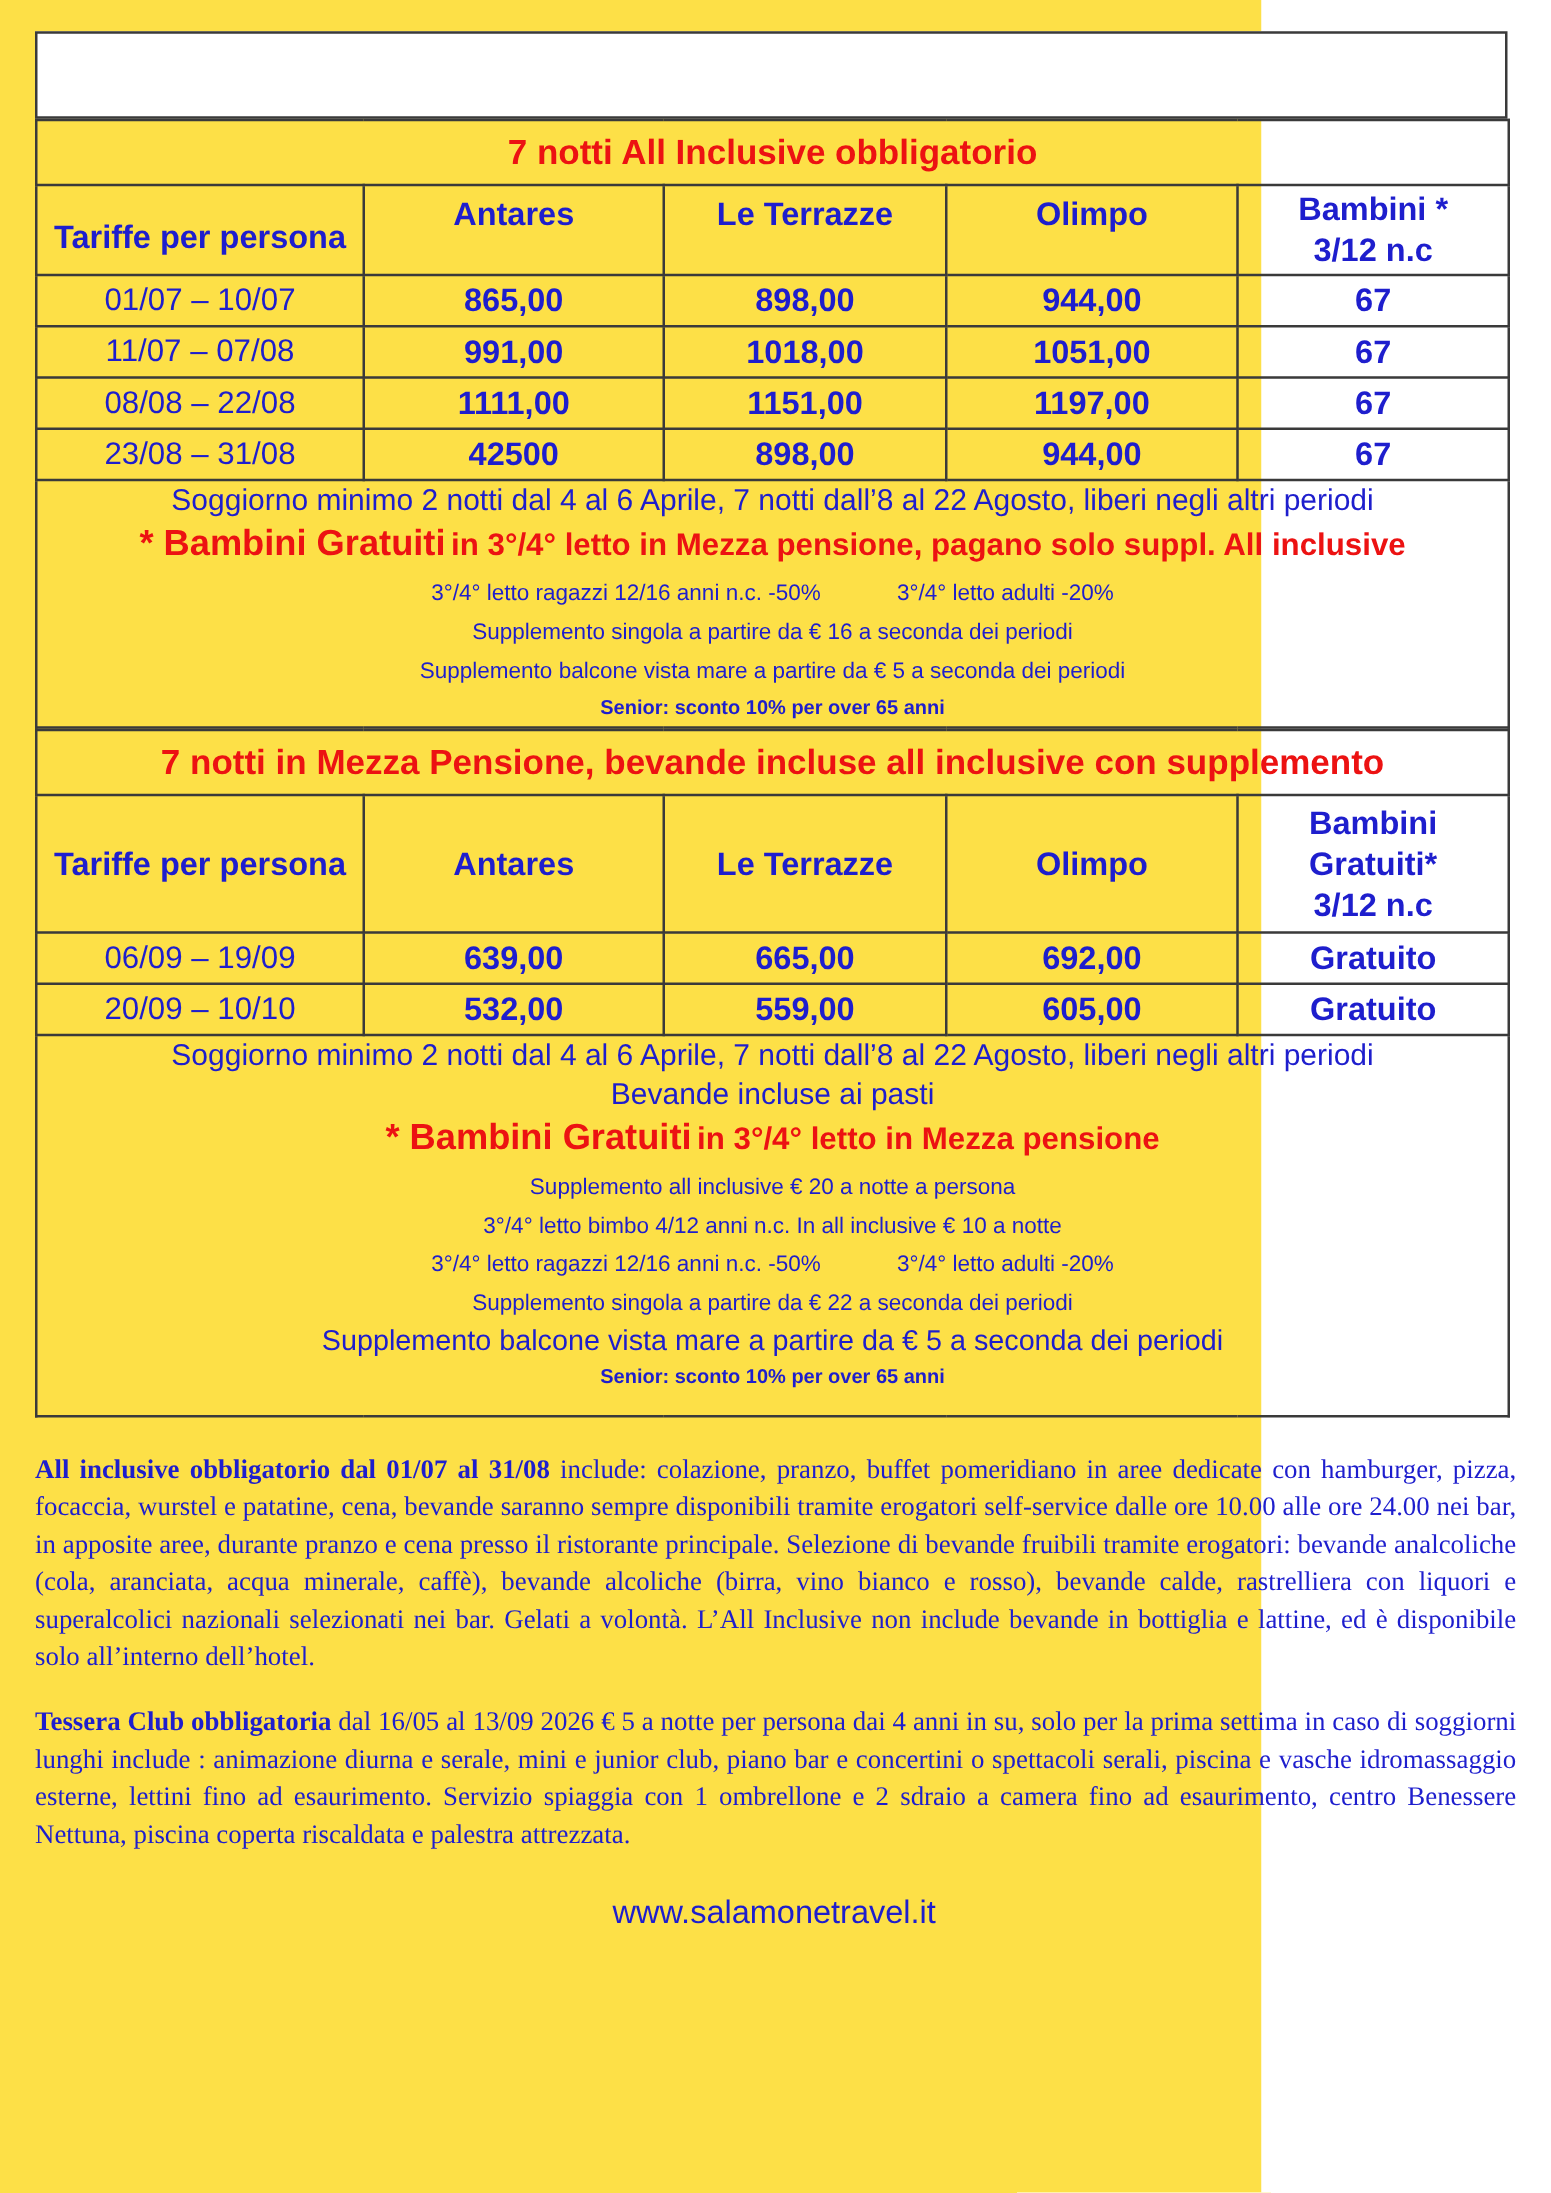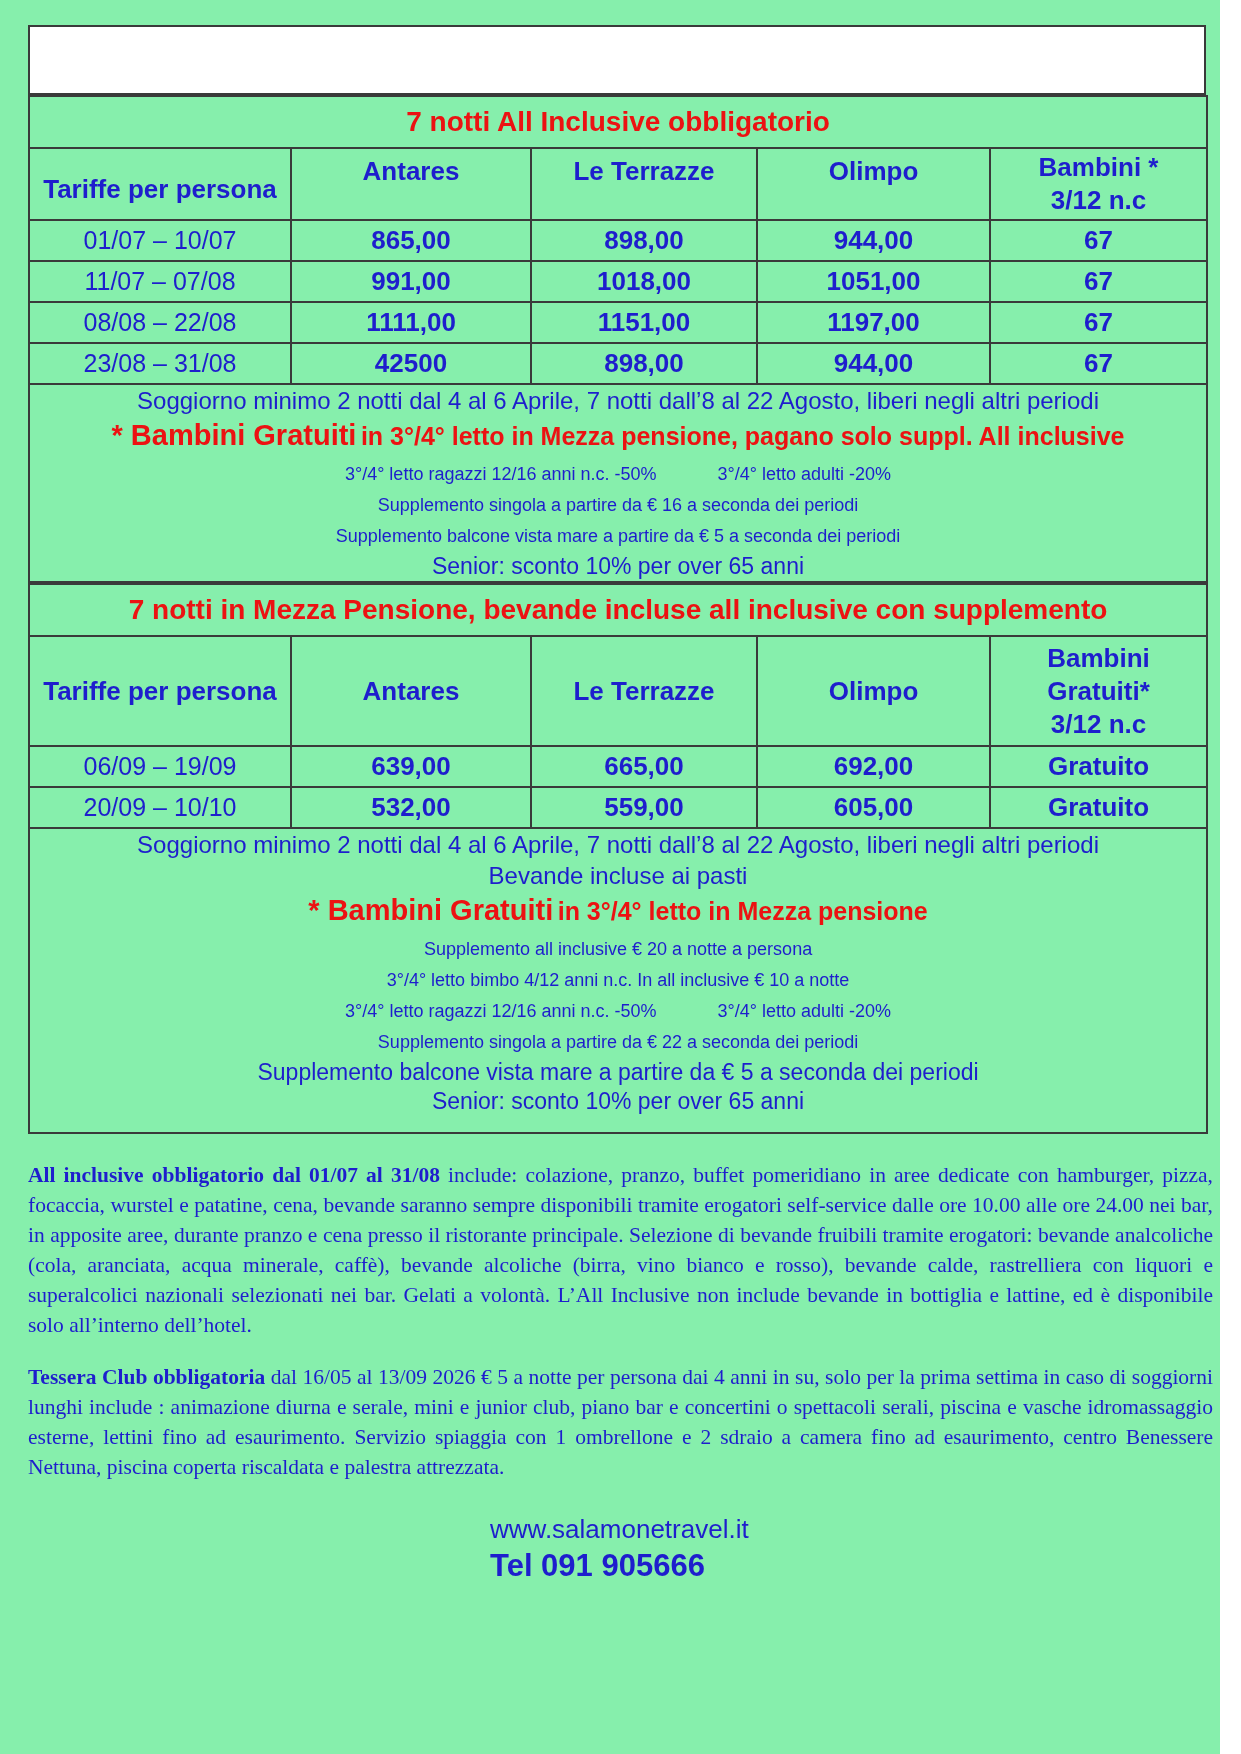--- a/index.html
+++ b/index.html
@@ -2,21 +2,21 @@
 <html style="--text-blue: #1e1ecd; --accent-red: #ec1212;"><head>
 <meta charset="utf-8">
 <style>
   :root{
     --text-blue:#1e1ecd;
     --accent-red:#ec1212;
   }
   *{box-sizing:border-box;}
   html,body{margin:0;padding:0;background:#ffffff;}
   body{width:1241px;font-family:"Liberation Sans",sans-serif;}
-  .page{width:1220px;min-height:1754px;padding:25px 0 0 28px;background:#86efac;}
+  .page{width:1009px;min-height:1754px;padding:25px 0 0 28px;background:#fde047;}
 
   .topbox{width:1178px;height:70px;border:2px solid #3a3a3a;background:#fff;}
 
   table.price{width:1178px;border-collapse:collapse;table-layout:fixed;color:var(--text-blue);}
   table.price td{border:2px solid #3a3a3a;text-align:center;padding:0;}
 
   td.ttl{height:52px;color:var(--accent-red);font-weight:700;font-size:28px;}
 
   tr.hdr td{font-weight:700;font-size:26px;}
   .t1 tr.hdr td{height:72px;}
@@ -34,21 +34,21 @@
   td.kidsval{font-weight:700;font-size:26px;border-radius:11px;}
 
   td.notes{padding:10px 8px 28px 8px;}
   .t2 td.notes{padding-bottom:16px;}
   .n-sm{font-size:24px;line-height:31px;}
   .n{font-size:18px;line-height:31px;}
   .n-red{line-height:38px;color:var(--accent-red);font-weight:700;}
   .n-red .lead{font-size:29px;}
   .n-red .rest{font-size:25px;}
   .n-balc2{font-size:23px;line-height:29px;}
-  .senior{font-size:23px;font-weight:400;line-height:29px;}
+  .senior{font-size:16px;font-weight:700;line-height:29px;}
   .gapL{margin-left:56px;}
 
   .para{font-family:"Liberation Serif",serif;color:var(--text-blue);font-size:21.5px;
         line-height:30px;text-align:justify;width:1185px;margin:26px 0 0 0;}
   .para .plead{font-weight:700;}
   .para.second{margin-top:22px;}
 
   .footer{margin:30px 0 0 462px;color:var(--text-blue);font-size:26px;line-height:34px;}
   .footer .mail{padding-left:8px;}
   .footer .tel{font-size:31px;font-weight:700;line-height:40px;}
@@ -187,16 +187,15 @@
       </tr>
     </tbody>
   </table>
 
   <p class="para"><span class="plead">All inclusive obbligatorio dal 01/07 al 31/08</span><span> include: colazione, pranzo, buffet pomeridiano in aree dedicate con hamburger, pizza, focaccia, wurstel e patatine, cena, bevande saranno sempre disponibili tramite erogatori self-service dalle ore 10.00 alle ore 24.00 nei bar, in apposite aree, durante pranzo e cena presso il ristorante principale. Selezione di bevande fruibili tramite erogatori: bevande analcoliche (cola, aranciata, acqua minerale, caffè), bevande alcoliche (birra, vino bianco e rosso), bevande calde, rastrelliera con liquori e superalcolici nazionali selezionati nei bar. Gelati a volontà. L’All Inclusive non include bevande in bottiglia e lattine, ed è disponibile solo all’interno dell’hotel.</span></p>
 
   <p class="para second"><span class="plead">Tessera Club obbligatoria</span><span> dal 16/05 al 13/09  2026  € 5 a notte per persona dai 4 anni in su, solo per la prima settima in caso di soggiorni lunghi include : animazione diurna e serale, mini e junior club, piano bar e concertini o spettacoli serali, piscina e vasche idromassaggio esterne, lettini fino ad esaurimento. Servizio spiaggia con 1 ombrellone e 2 sdraio a camera fino ad esaurimento, centro Benessere Nettuna, piscina coperta riscaldata e palestra attrezzata.</span></p>
 
   <div class="footer">
     <div class="site">www.salamonetravel.it</div>
-    <div class="tel">Tel 091 905666</div>
   </div>
 
 </div>
 
 </body></html>

